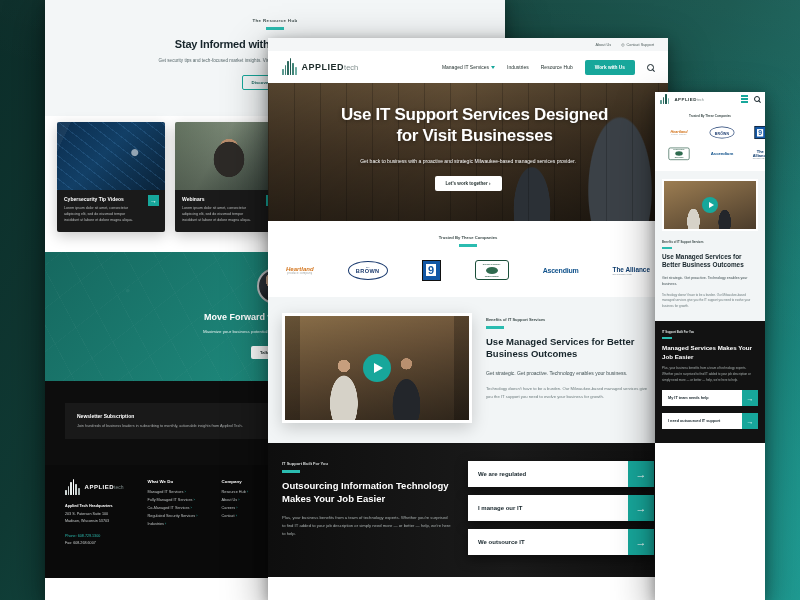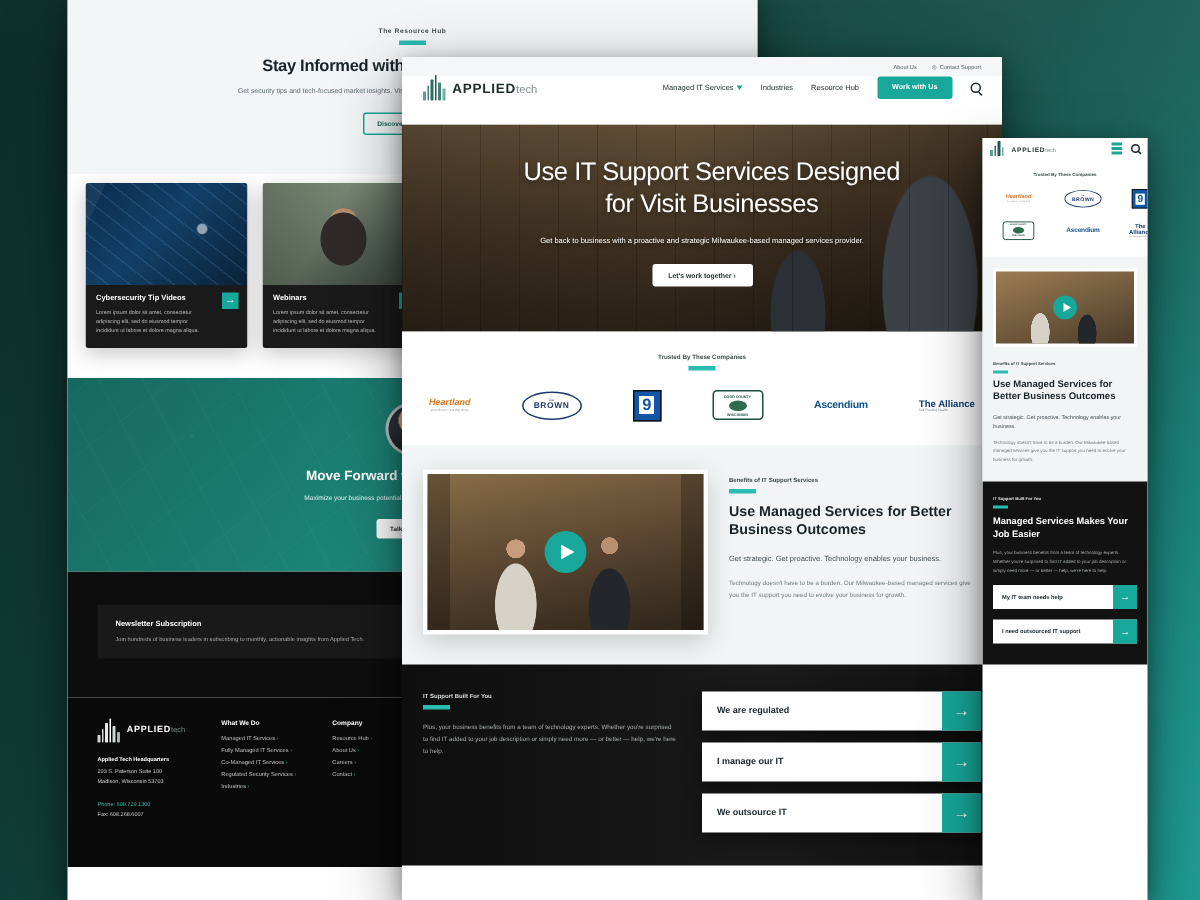--- a/index.html
+++ b/index.html
@@ -115,42 +115,42 @@
   .bp-footer .col li::after { content: " ›"; color: #2bbcb0; }
   .bp-foot-logo { margin-bottom: 8px; }
 
   
   #desktop {
     position: absolute; left: 268px; top: 38px; width: 400px; height: 562px;
     background: #fff; overflow: hidden;
   }
   .dk-top { background: #f4f6f7; height: 13px; display: flex; align-items: center; justify-content: flex-end; gap: 10px; padding-right: 14px; }
   .dk-top span { font-size: 3.8px; color: #4b5a59; display: flex; align-items: center; gap: 2px; }
-  .dk-nav { height: 32px; background: #fff; display: flex; align-items: flex-start; padding: 0 14px; justify-content: space-between; }
+  .dk-nav { height: 32px; background: #fff; display: flex; align-items: center; padding: 0 14px; justify-content: space-between; }
   .dk-nav .links { display: flex; align-items: center; gap: 12px; }
   .dk-nav .links a { font-size: 5px; color: #23312f; text-decoration: none; white-space: nowrap; }
   .dk-nav .btn-teal { font-size: 4.8px; padding: 5px 10px; }
 
   .dk-hero { height: 138px; position: relative; overflow: hidden; text-align: center; color: #fff; }
   .dk-hero .photo {
     position: absolute; inset: 0;
     background:
       linear-gradient(100deg, rgba(0,0,0,.45), rgba(0,0,0,.3) 45%, rgba(0,0,0,.5)),
       linear-gradient(180deg,#b28f62 0%, #8e6f4c 50%, #6e573c 100%);
   }
   .dk-hero .photo::after{
     content:""; position:absolute; inset:0;
     background:
       repeating-linear-gradient(90deg, rgba(0,0,0,.20) 0 1px, transparent 1px 26px),
       radial-gradient(ellipse 52px 120px at 88% 78%, #3b4147 0 60%, transparent 62%),
       radial-gradient(ellipse 30px 70px at 66% 92%, #2b3036 0 60%, transparent 62%),
       linear-gradient(170deg, rgba(0,0,0,.15), rgba(0,0,0,.55));
   }
   .dk-hero .inner { position: relative; padding-top: 22px; }
-  .dk-hero h1 { font-size: 17px; font-weight: 400; line-height: 1.22; letter-spacing: -.3px; text-shadow: 0 1px 4px rgba(0,0,0,.4); padding-left: 13px; }
+  .dk-hero h1 { font-size: 17px; font-weight: 700; line-height: 1.22; letter-spacing: -.3px; text-shadow: 0 1px 4px rgba(0,0,0,.4); padding-left: 13px; }
   .dk-hero p { font-size: 5px; margin-top: 12px; text-shadow: 0 1px 3px rgba(0,0,0,.5); }
   .dk-hero .btn-white { margin-top: 12px; font-size: 4.6px; padding: 5px 11px; }
 
   .dk-trust { background: #fff; padding: 14px 14px 16px; text-align: center; }
   .dk-trust .cap { font-size: 4.2px; font-weight: 700; color: #3d4c4b; }
   .dk-trust .rule { margin: 4px auto 0; }
   .dk-logos { display: flex; align-items: center; justify-content: space-between; margin-top: 12px; padding: 0 4px; }
 
   .lg { height: 22px; display: flex; align-items: center; justify-content: center; }
   .lg-heart { flex-direction: column; }
@@ -445,20 +445,21 @@
         <h3>Use Managed Services for Better Business Outcomes</h3>
         <p class="lead">Get strategic. Get proactive. Technology enables your business.</p>
         <p class="body">Technology doesn't have to be a burden. Our Milwaukee-based managed services give you the IT support you need to evolve your business for growth.</p>
       </div>
     </section>
 
     <section class="dk-dark">
       <div class="copy">
         <div class="eyebrow">IT Support Built For You</div>
         <div class="rule"></div>
+        <h3>Outsourcing Information Technology Makes Your Job Easier</h3>
         <p>Plus, your business benefits from a team of technology experts. Whether you're surprised to find IT added to your job description or simply need more — or better — help, we're here to help.</p>
       </div>
       <div class="cards">
         <div class="card">
           <span>We are regulated</span>
           <div class="arrow-box">→</div>
         </div>
         <div class="card">
           <span>I manage our IT</span>
           <div class="arrow-box">→</div>

